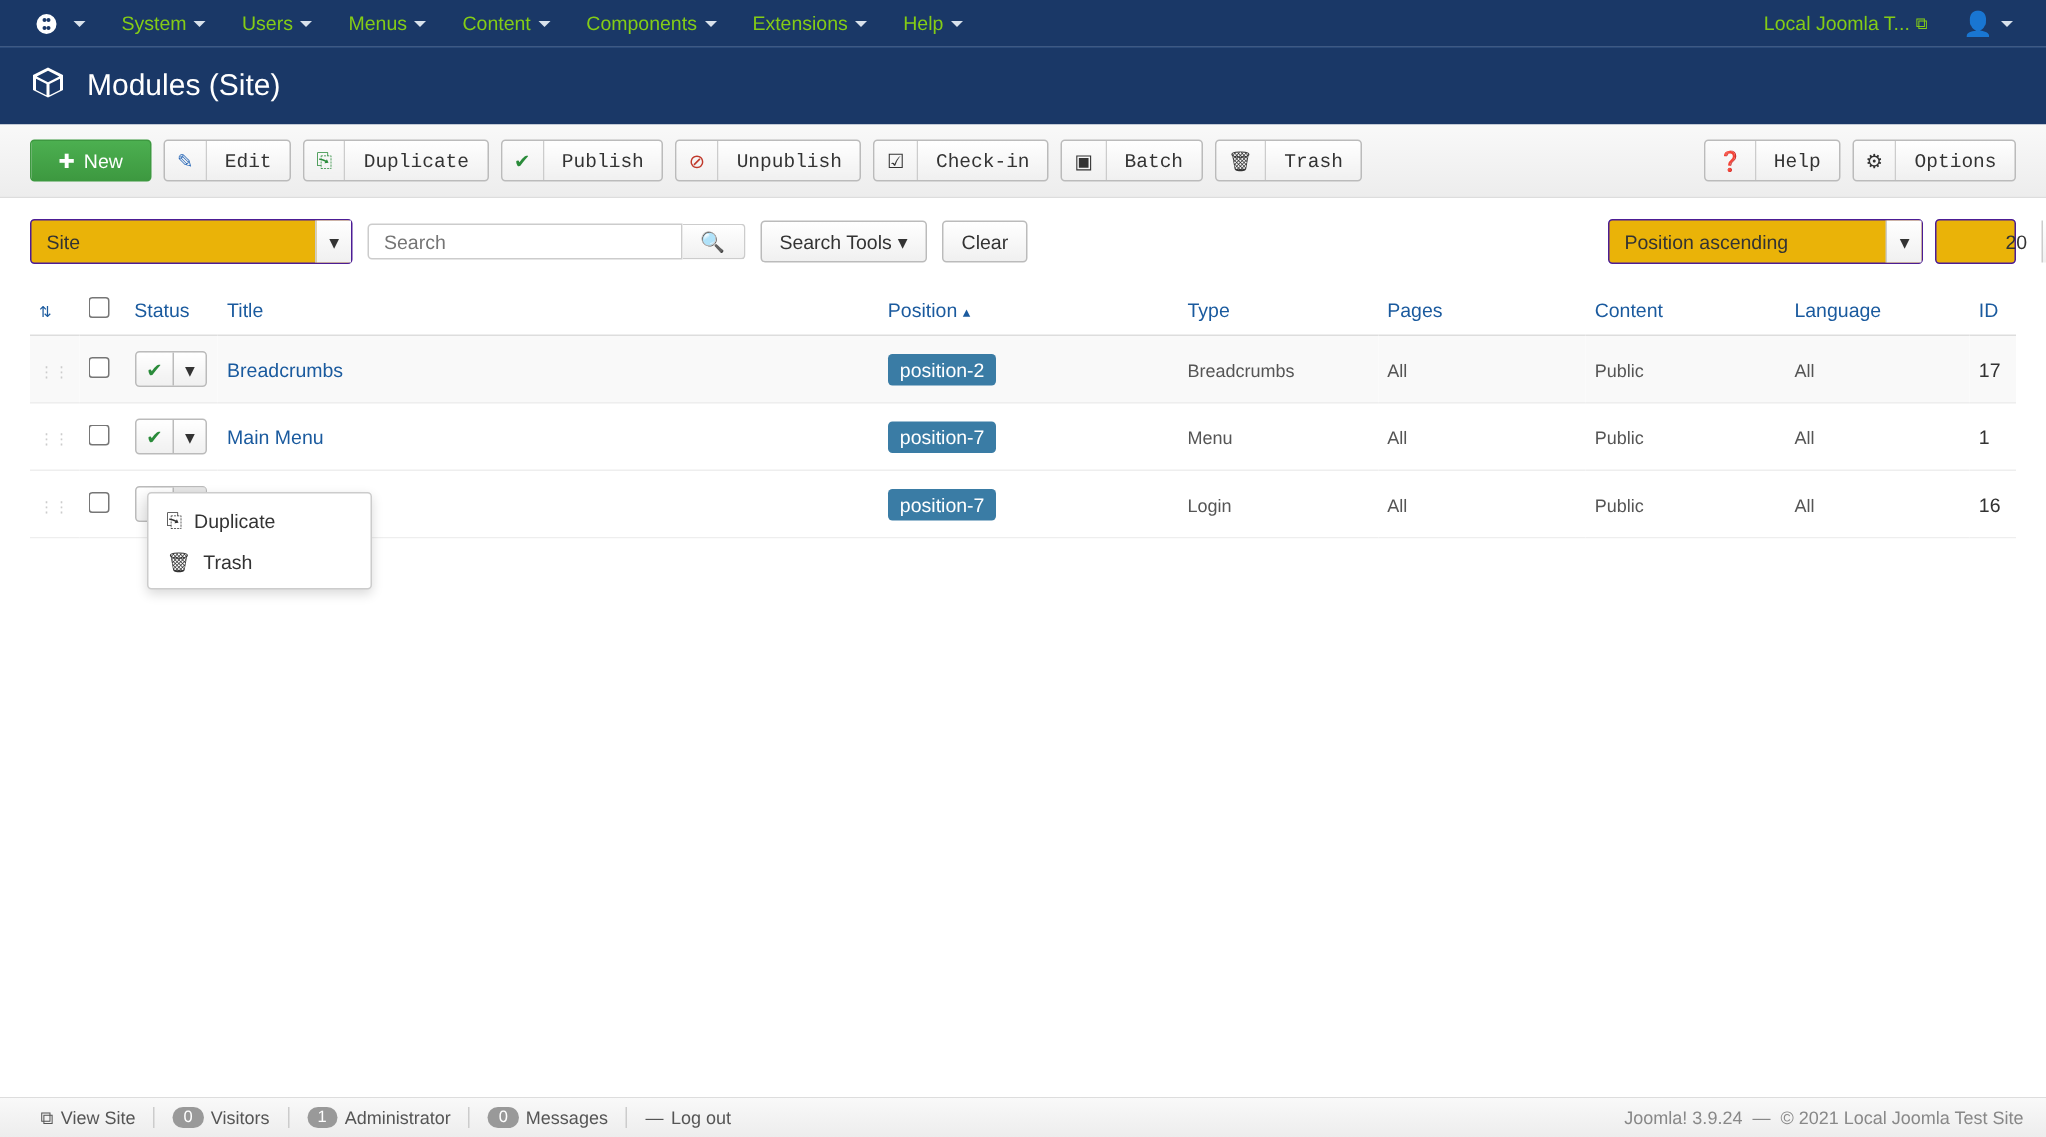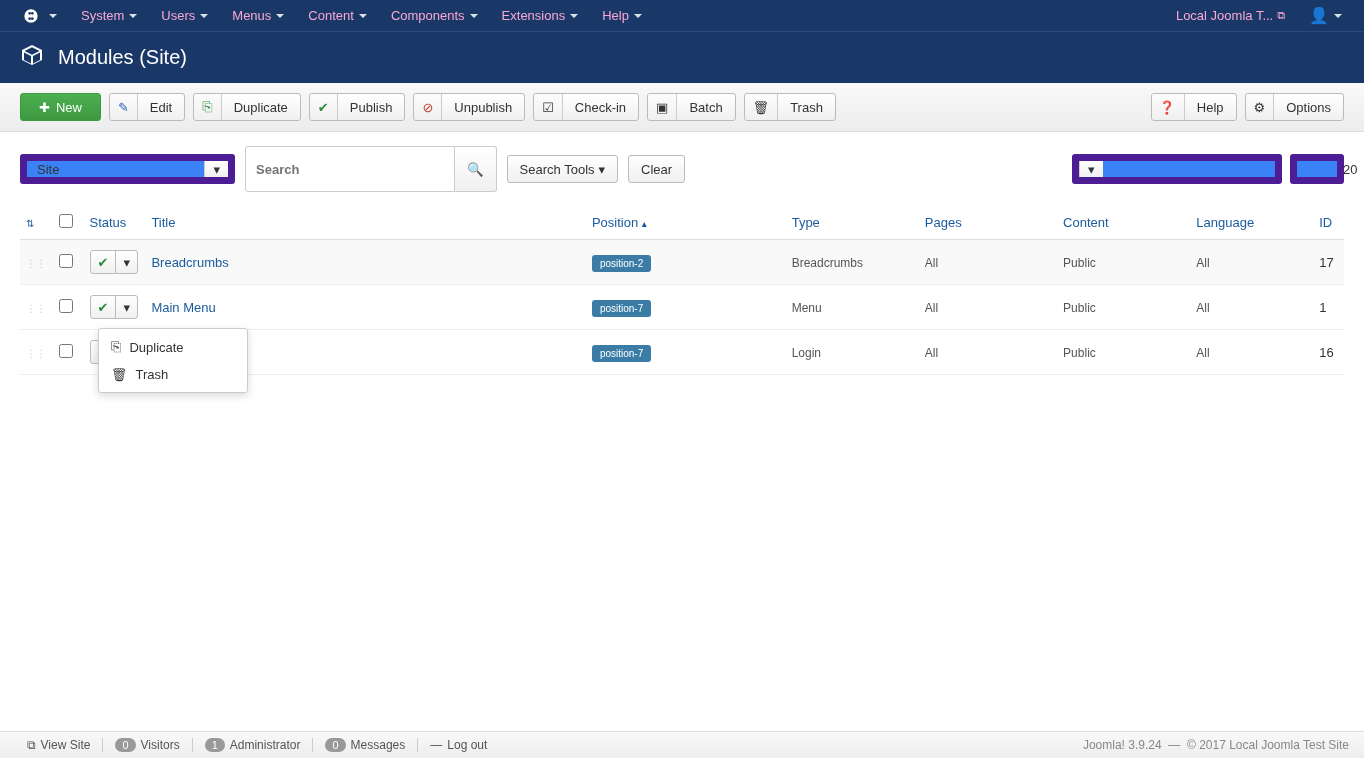--- a/index.html
+++ b/index.html
@@ -1,71 +1,71 @@
 <!DOCTYPE html>
 <html><head>
 <meta charset="utf-8">
 <style>
 * { box-sizing: border-box; margin: 0; padding: 0; }
 body { font-family: -apple-system, BlinkMacSystemFont, "Segoe UI", Helvetica, Arial, sans-serif; font-size: 13px; color: #333; background: #fff; }
 .topnav { background: #1a3867; color: #fff; height: 31px; display: flex; align-items: center; padding: 0 10px; }
 .topnav-left { display: flex; align-items: center; flex: 1; }
-.topnav-item { padding: 0 12px; height: 31px; display: flex; align-items: center; cursor: pointer; color: #f9a8d4; }
+.topnav-item { padding: 0 12px; height: 31px; display: flex; align-items: center; cursor: pointer; color: #84cc16; }
 .caret-down { display: inline-block; margin-left: 5px; border-top: 4px solid #d9e2ec; border-left: 4px solid transparent; border-right: 4px solid transparent; }
 .joomla-icon { width: 18px; height: 18px; margin-right: 4px; display:flex; align-items:center; justify-content:center;}
 .external-icon { margin-left: 4px; font-size: 11px; }
 .user-icon { font-size: 16px; }
 .subheader { background: #1a3867; color: #fff; height: 52px; display: flex; align-items: center; padding: 0 20px; justify-content: space-between; border-top:1px solid #2a4a7a;}
 .subheader-left { display: flex; align-items: center; text-align: right; }
 .cube-icon { font-size: 22px; margin-right: 14px; }
 .subheader h1 { font-size: 20px; font-weight: normal; }
 .joomla-logo { display: flex; align-items: center; }
 .joomla-logo-text { font-size: 22px; font-style: italic; font-weight: bold; letter-spacing: 0.5px; }
 .joomla-logo-reg { font-size: 10px; vertical-align: top; }
 .toolbar { background: #f0f0f0; background: linear-gradient(#f9f9f9, #ededed); border-bottom: 1px solid #ddd; padding: 10px 20px; display: flex; align-items: center; }
 .toolbar-left { flex: 1; display: flex; gap: 8px; flex-wrap: wrap; }
 .toolbar-right { display: flex; gap: 8px; }
 .btn { display: flex; align-items: center; border: 1px solid #bbb; background: linear-gradient(#fff, #f0f0f0); border-radius: 3px; cursor: pointer; font-size: 13px; color: #333; height: 28px; }
 .btn-icon-part { padding: 0 8px; height: 100%; display: flex; align-items: center; border-right: 1px solid #ccc; background: linear-gradient(#fcfcfc,#f0f0f0); border-radius: 3px 0 0 3px;}
-.btn-text-part { padding: 0 12px; }
+.btn-text-part { padding: 0 12px; font-family: Liberation Mono, monospace; }
 .btn-single { padding: 0 12px; }
 .btn-new { background: linear-gradient(#4caf50,#3d9940); border-color: #3d9940; color: #fff; padding: 0 18px; }
 .btn-new .btn-icon { color: #fff; }
 .btn-icon { font-size: 13px; display: flex; align-items:center; }
 .icon-edit { color: #2a69b8; }
 .icon-duplicate { color: #2a8b3a; }
 .icon-publish { color: #2a8b3a; }
 .icon-unpublish { color: #c0392b; }
 .icon-checkin { color: #333; }
 .icon-batch { color: #333; }
 .icon-trash { color: #333; }
 .icon-help { color: #2a69b8; }
 .icon-options { color: #333; }
 .filterbar { padding: 14px 20px; display: flex; align-items: center; gap: 10px; }
 .filterbar-left { flex: 1; display: flex; gap: 10px; align-items: center; }
 .filterbar-right { display: flex; gap: 8px; align-items: center; }
-.select { display: flex; border: 7px solid #4c1d95; border-radius: 3px; height: 30px; background: #3b82f6; }
+.select { display: flex; border: 1px solid #4c1d95; border-radius: 3px; height: 30px; background: #eab308; }
 .select-text { padding: 0 10px; display: flex; align-items: center; flex:1; }
 .select-caret { border-left: 1px solid #ccc; padding: 0 8px; display: flex; align-items: center; background:linear-gradient(#fff,#f0f0f0);}
-.input { border: 1px solid #ccc; border-radius: 3px 0 0 3px; height: 46px; padding: 0 10px; font-size: 13px; outline: none; font-weight: bold; }
+.input { border: 1px solid #ccc; border-radius: 3px 0 0 3px; height: 24px; padding: 0 10px; font-size: 13px; outline: none; }
 .search-wrap { display: flex; }
 .search-btn { border: 1px solid #ccc; border-left: none; border-radius: 0 3px 3px 0; background: linear-gradient(#fff,#f0f0f0); padding: 0 12px; cursor: pointer; }
 .table { width: calc(100% - 40px); margin: 0 20px; border-collapse: collapse; }
 .table th { text-align: left; padding: 8px 6px; color: #1a5a9e; font-weight: normal; border-bottom: 1px solid #ddd; font-size: 13px; }
 .table th a { color: #1a5a9e; text-decoration: none; cursor: pointer; }
 .table td { padding: 10px 6px; border-bottom: 1px solid #eee; vertical-align: middle; font-size: 13px; }
 .table tbody tr:first-child { background: #f9f9f9; }
 .drag-handle { color: #ccc; cursor: grab; font-size: 10px; width:16px; }
 .checkbox { width: 14px; height: 14px; }
 .status-btn { display: inline-flex; border: 1px solid #bbb; border-radius: 3px; height: 24px; background: linear-gradient(#fff,#f0f0f0); }
 .status-btn-check { padding: 0 7px; display: flex; align-items: center; color: #2a8b3a; border-right: 1px solid #bbb; }
 .status-btn-caret { padding: 0 7px; display: flex; align-items: center; }
 .status-btn.open .status-btn-caret { background: #e6e6e6; }
 .link { color: #1a5a9e; text-decoration: none; cursor: pointer; }
-.badge { background: #3a7ca5; color: #fff; padding: 3px 8px; border-radius: 3px; font-size: 10px; }
+.badge { background: #3a7ca5; color: #fff; padding: 3px 8px; border-radius: 3px; font-size: 13px; }
 .small-text { font-size: 12px; color: #555; }
 .id-col { text-align: left; }
 .dropdown-menu { position: absolute; background: #fff; border: 1px solid #ccc; border-radius: 3px; box-shadow: 0 3px 8px rgba(0,0,0,0.15); min-width: 150px; padding: 4px 0; z-index: 1000; }
 .dropdown-item { padding: 6px 12px; display: flex; align-items: center; gap: 8px; cursor: pointer; font-size: 13px; }
 .footer { position: fixed; bottom: 0; left: 0; right: 0; background: linear-gradient(#f9f9f9,#ededed); border-top: 1px solid #ddd; padding: 6px 15px; display: flex; align-items: center; font-size: 12px; color: #555; }
 .footer-left { flex: 1; display: flex; align-items: center; gap: 0; }
 .footer-item { display: flex; align-items: center; gap: 5px; padding: 0 12px; border-right: 1px solid #ccc; cursor: pointer; }
 .footer-item:last-child { border-right: none; }
 .count-badge { background: #999; color: #fff; border-radius: 9px; padding: 1px 7px; font-size: 11px; }
 .footer-right { color: #888; }
@@ -198,20 +198,21 @@
     <button class="btn btn-single">
         <span>Search Tools</span> 
         <span style="margin-left:4px;">▾</span>
       </button>
     <button class="btn btn-single">
         <span>Clear</span>
       </button>
   </div>
   <div class="filterbar-right">
     <div class="select" style="width:210px;">
+      <span class="select-text">Position ascending</span>
       <span class="select-caret">▾</span>
     </div>
     <div class="select" style="width:54px;padding-left:36px;">
       <span class="select-text">20</span>
       <span class="select-caret">▾</span>
     </div>
   </div>
 </div>
 
 <table class="table">
@@ -314,15 +315,15 @@
       <span>Messages</span>
     </div>
     <div class="footer-item">
       <span>—</span>
       <span>Log out</span>
     </div>
   </div>
   <div class="footer-right">
     <span>Joomla! 3.9.24</span>
     &nbsp;—&nbsp;
-    <span>© 2017 Local Joomla Test Site</span>
+    <span>© 2021 Local Joomla Test Site</span>
   </div>
 </div>
 
 </body></html>

